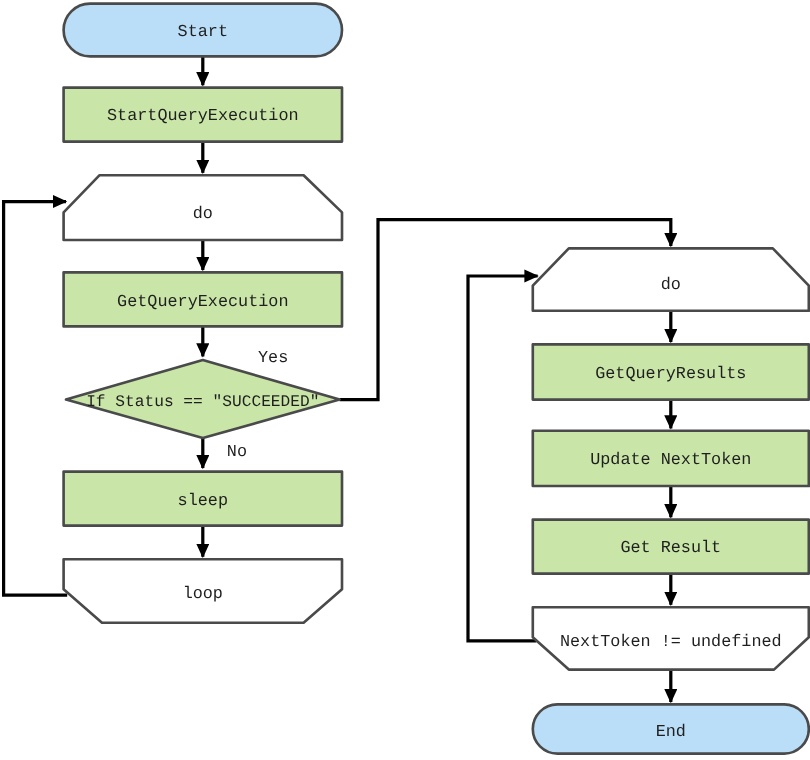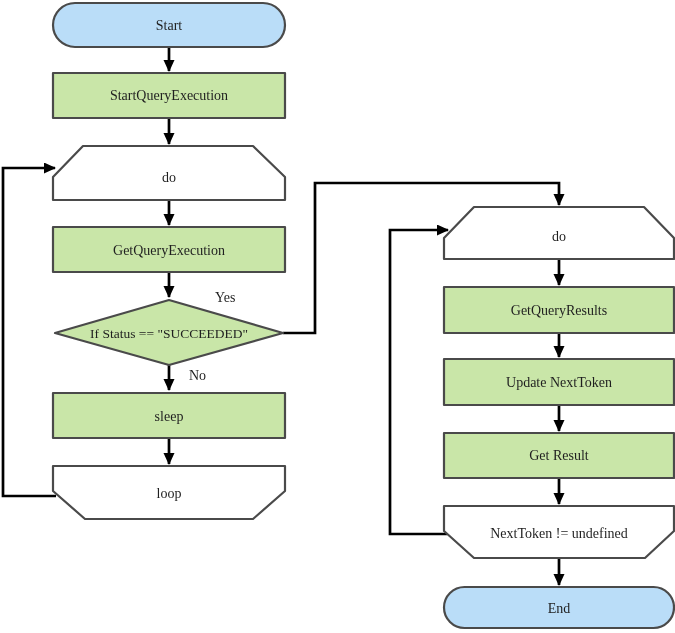--- a/index.html
+++ b/index.html
@@ -5,21 +5,21 @@
   html, body {
     margin: 0;
     padding: 0;
     background: #ffffff;
   }
   .canvas {
     position: relative;
     width: 675px;
     height: 633px;
     background: #ffffff;
-    font-family: Liberation Serif, serif;
+    font-family: Liberation Mono, monospace;
     overflow: hidden;
   }
   svg { display: block; }
   .shape {
     stroke: #4a4a4a;
     stroke-width: 2.2;
     stroke-linejoin: round;
   }
   .edges {
     stroke: #000000;

